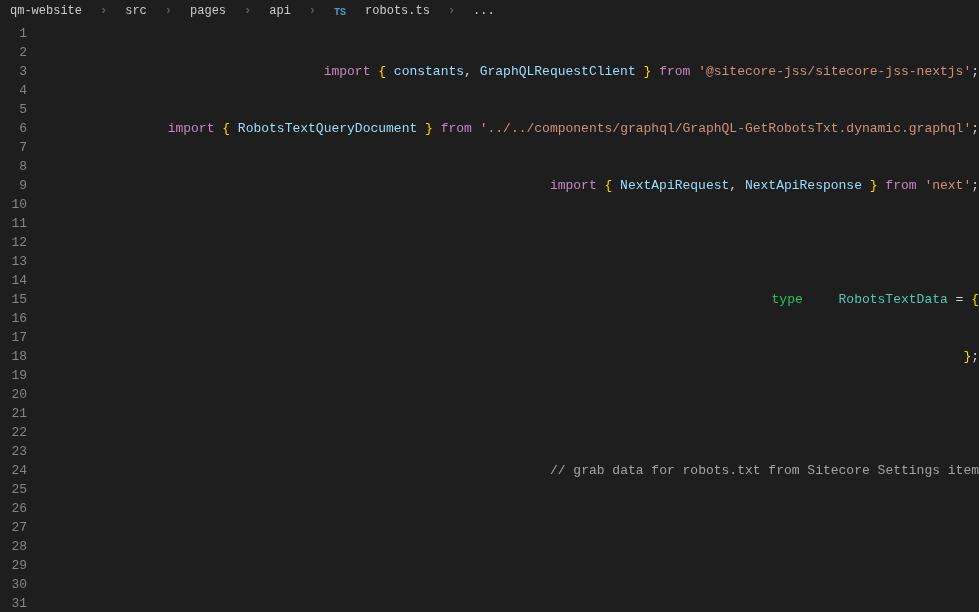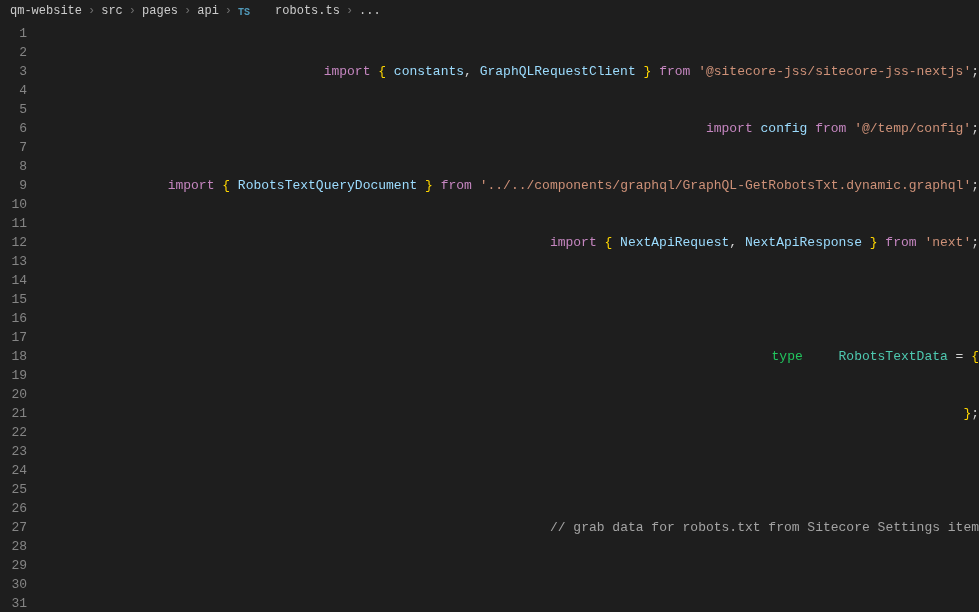--- a/index.html
+++ b/index.html
@@ -8,34 +8,34 @@
       font-family: Consolas, 'Courier New', monospace;
       font-size: 13px;
       color: #d4d4d4;
       width: 979px;
       height: 612px;
       overflow: hidden;
     }
     .breadcrumb {
       display: flex;
       align-items: flex-end;
-      gap: 4px;
+      gap: 16px;
       padding: 4px 10px;
       background: #1e1e1e;
       color: #a0a0a0;
       font-size: 12px;
       border-bottom: none;
     }
     .breadcrumb-item { color: #cccccc; }
     .breadcrumb-sep { color: #6e6e6e; margin: 0 2px; }
     .ts-badge {
       color: #519aba;
       font-size: 10px;
       font-weight: bold;
-      margin-right: 21px;
+      margin-right: 3px;
     }
     .editor {
       display: flex;
       height: calc(100% - 22px);
       background: #1e1e1e;
     }
     .gutter {
       width: 45px;
       text-align: right;
       padding-right: 18px;
@@ -111,21 +111,20 @@
       <div>25</div>
       <div>26</div>
       <div>27</div>
       <div>28</div>
       <div>29</div>
       <div>30</div>
       <div>31</div>
     </div>
   <div class="code">
     <div class="code-line"><span class="tk-keyword">import</span> <span class="tk-brace1">{ </span><span class="tk-var">constants</span><span class="tk-punct">, </span><span class="tk-var">GraphQLRequestClient</span><span class="tk-brace1"> }</span><span class="tk-keyword"> from </span><span class="tk-string">'@sitecore-jss/sitecore-jss-nextjs'</span><span class="tk-punct">;</span></div>
-    <div class="code-line"><span class="tk-keyword">import</span><span> </span><span class="tk-var">config</span><span class="tk-keyword"> from </span><span class="tk-string">'@/temp/config'</span><span class="tk-punct">;</span></div>
     <div class="code-line"><span class="tk-keyword">import</span><span class="tk-brace1"> { </span><span class="tk-var">RobotsTextQueryDocument</span><span class="tk-brace1"> }</span><span class="tk-keyword"> from </span><span class="tk-string">'../../components/graphql/GraphQL-GetRobotsTxt.dynamic.graphql'</span><span class="tk-punct">;</span></div>
     <div class="code-line"><span class="tk-keyword">import</span><span class="tk-brace1"> { </span><span class="tk-var">NextApiRequest</span><span class="tk-punct">, </span><span class="tk-var">NextApiResponse</span><span class="tk-brace1"> }</span><span class="tk-keyword"> from </span><span class="tk-string">'next'</span><span class="tk-punct">;</span></div>
     <div class="code-line"></div>
     <div class="code-line"><span class="tk-keyword2">type</span><span> </span><span class="tk-type">RobotsTextData</span><span class="tk-punct"> = </span><span class="tk-brace1">{</span></div>
     <div class="code-line"><span class="tk-brace1">}</span><span class="tk-punct">;</span></div>
     <div class="code-line"></div>
     <div class="code-line"><span class="tk-comment">// grab data for robots.txt from Sitecore Settings item</span></div>
     
     
     

